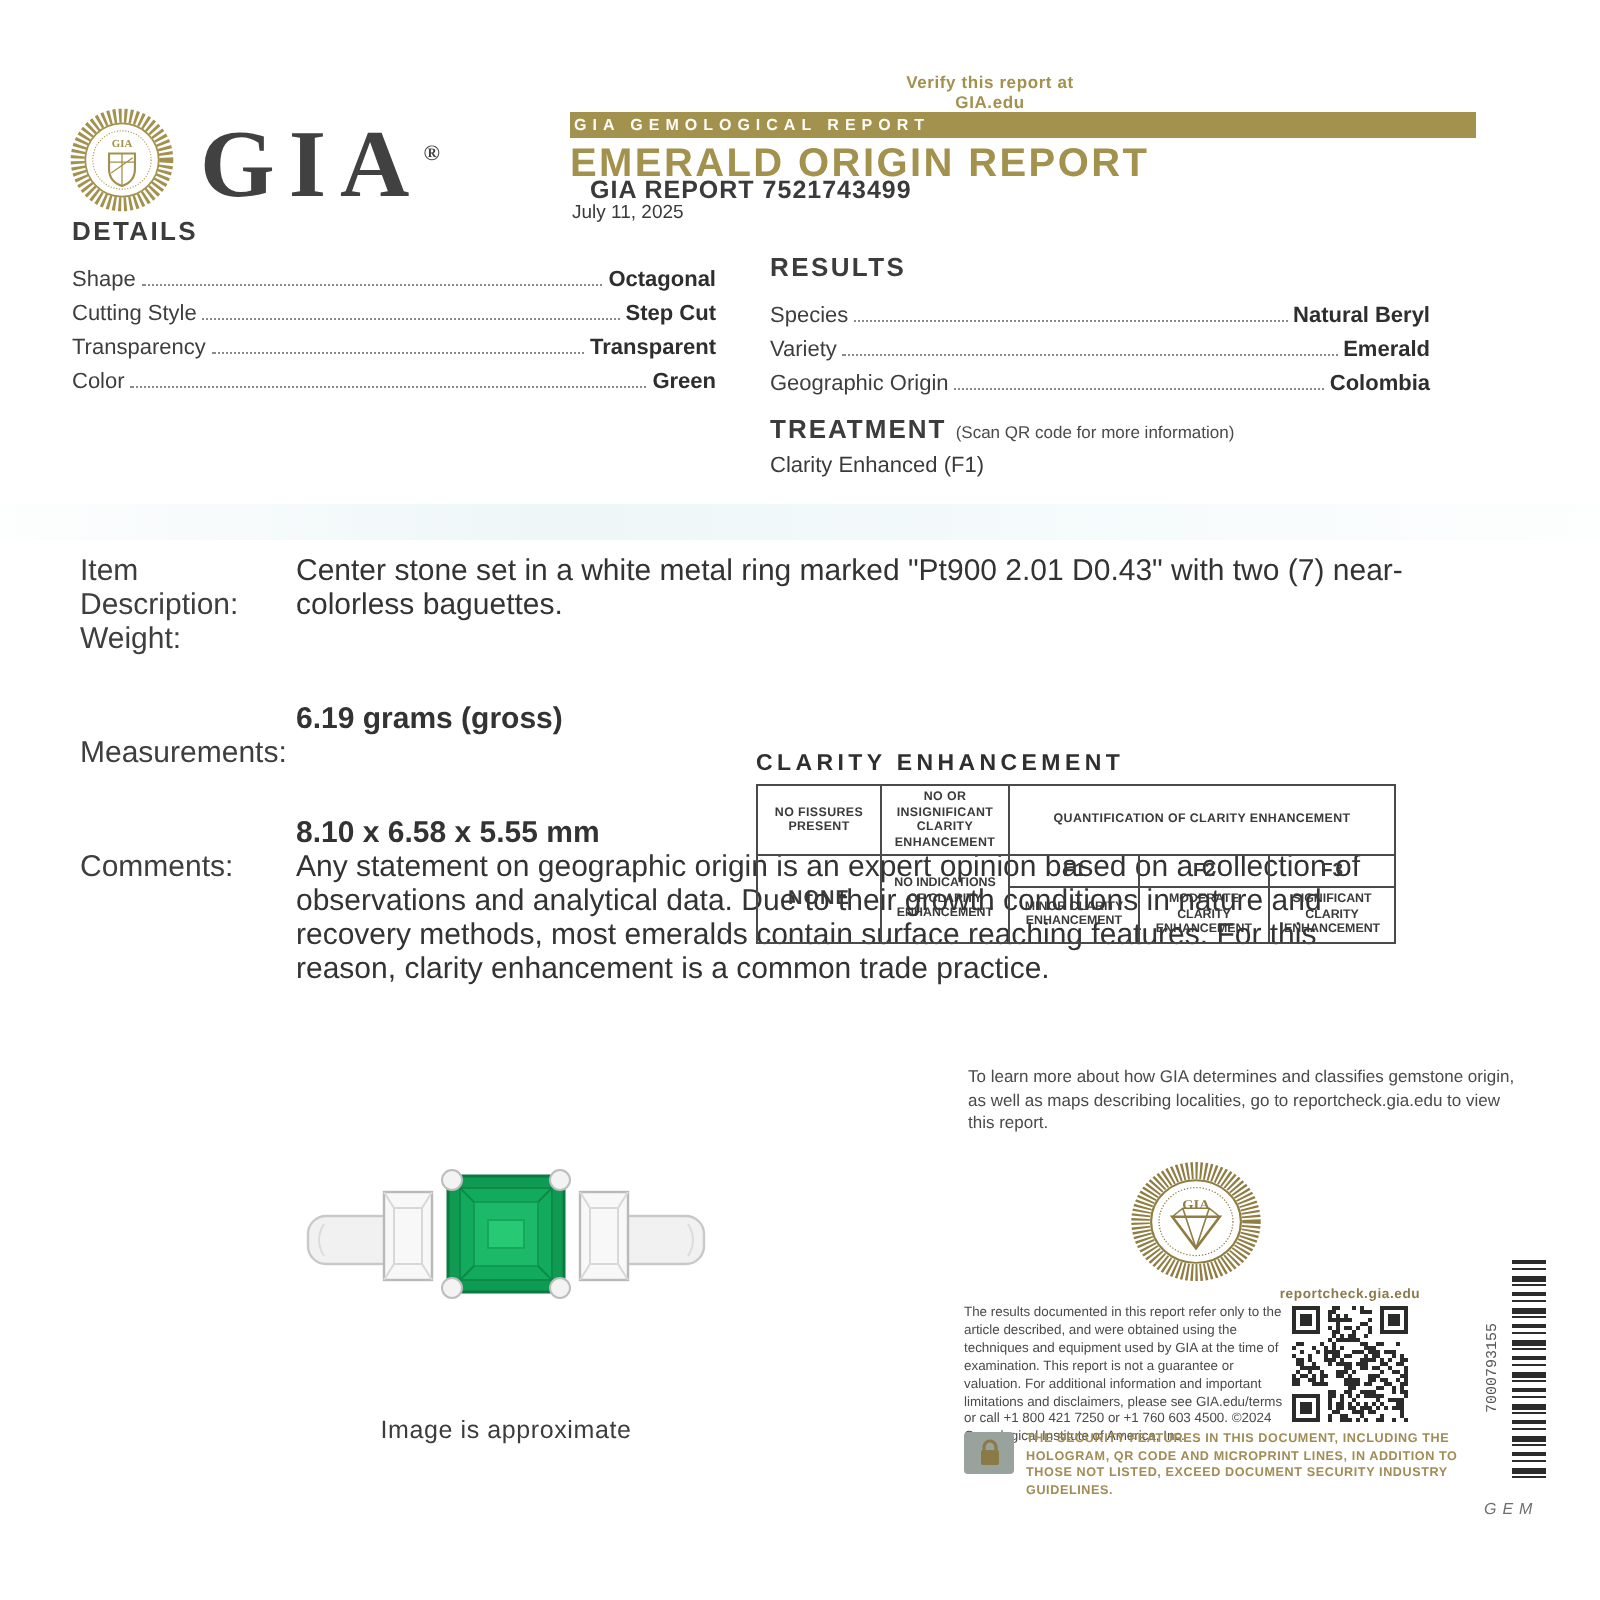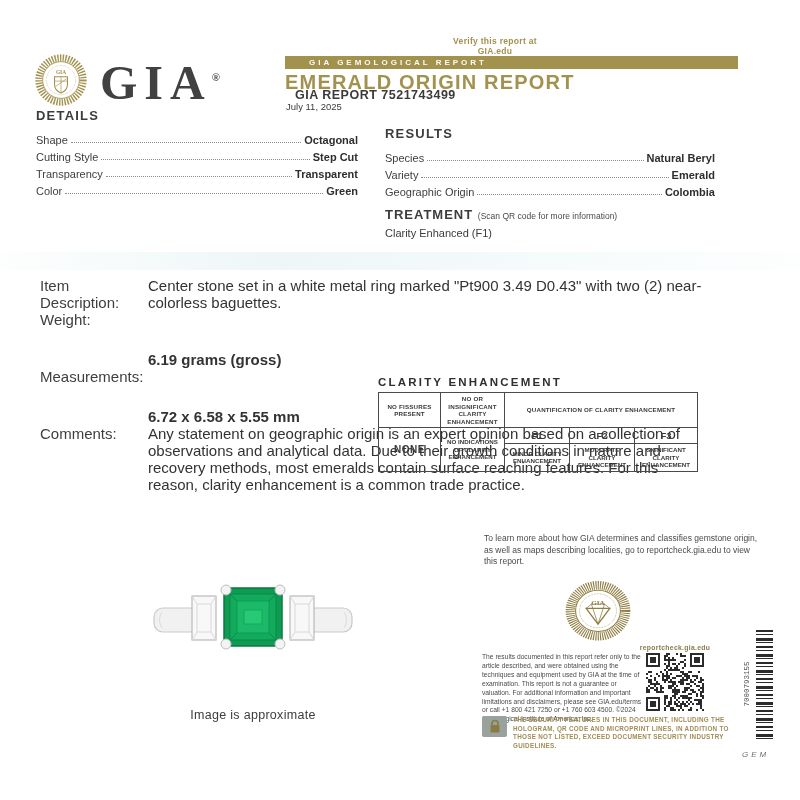--- a/index.html
+++ b/index.html
@@ -8,21 +8,21 @@
   .abs{position:absolute;}
 
   
   .verify{left:440px;top:36px;width:110px;font-size:8.5px;font-weight:700;color:#a3914e;
           letter-spacing:.3px;text-align:center;}
   .brand-seal{left:34px;top:53px;}
   .gia-logo{left:100px;top:52px;font-family:"Liberation Serif",serif;font-size:48px;
             font-weight:600;letter-spacing:7px;color:#414141;line-height:50px;}
   .gia-logo sup{font-size:11px;letter-spacing:0;vertical-align:18px;}
   .banner{left:285px;top:56px;width:453px;height:13px;background:#a3914e;color:#fdfcf8;
-          font-size:8px;font-weight:700;letter-spacing:3px;line-height:14px;padding-left:24px;
+          font-size:8px;font-weight:700;letter-spacing:3px;line-height:14px;padding-left:2px;
           box-sizing:border-box;}
   .title{left:285px;top:71px;font-size:20px;font-weight:700;letter-spacing:1.2px;color:#a3914e;}
   .report-no{left:295px;top:88px;font-size:12.5px;font-weight:700;letter-spacing:.5px;color:#3a3a3a;}
   .date{left:286px;top:101px;font-size:9.5px;color:#3a3a3a;}
 
   .holostrip{left:0;top:252px;width:800px;height:18px;
              background:linear-gradient(90deg,#fdfefe,#eef6f8 35%,#f6fbfc 70%,#fdfefe);}
 
   
   .section-h{font-size:13px;font-weight:700;letter-spacing:1.2px;color:#3c3c3c;margin-bottom:6px;}
@@ -151,25 +151,25 @@
     </div>
     <div class="treat-h">
       <span>TREATMENT</span>
       <span class="treat-note">(Scan QR code for more information)</span>
     </div>
     <div class="treat-val">Clarity Enhanced (F1)</div>
   </div>
 
   <div class="abs item-box">
     <div class="ilbl">Item Description:</div>
-    <div class="ival">Center stone set in a white metal ring marked "Pt900 3.49 D0.43" with two (2) near-colorless baguettes.</div>
+    <div class="ival">Center stone set in a white metal ring marked "Pt900 2.01 D0.43" with two (7) near-colorless baguettes.</div>
     <div class="ilbl">Weight:</div>
     <div class="ival b">6.19 grams (gross)</div>
     <div class="ilbl">Measurements:</div>
-    <div class="ival b">6.72 x 6.58 x 5.55 mm</div>
+    <div class="ival b">8.10 x 6.58 x 5.55 mm</div>
     <div class="ilbl">Comments:</div>
     <div class="ival">Any statement on geographic origin is an expert opinion based on a collection of observations and analytical data. Due to their growth conditions in nature and recovery methods, most emeralds contain surface reaching features. For this reason, clarity enhancement is a common trade practice.</div>
   </div>
 
   <div class="abs ce-title">CLARITY ENHANCEMENT</div>
   <div class="abs ce-wrap">
     <table class="ce">
       <colgroup>
           <col style="width:62px">
           <col style="width:64px">

